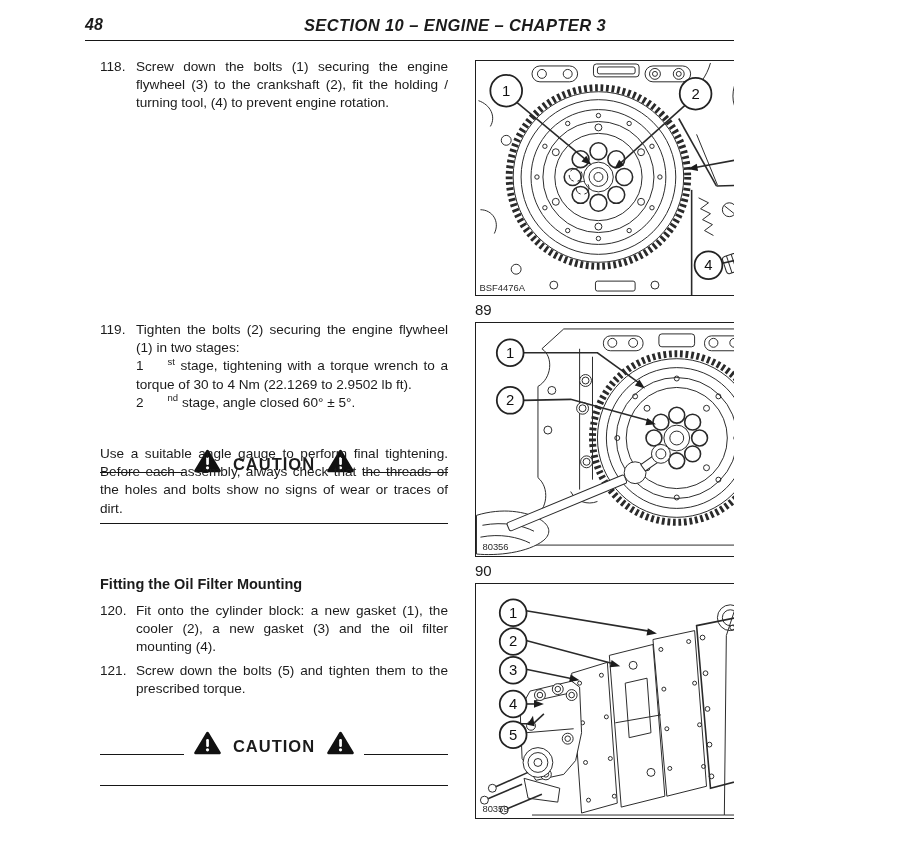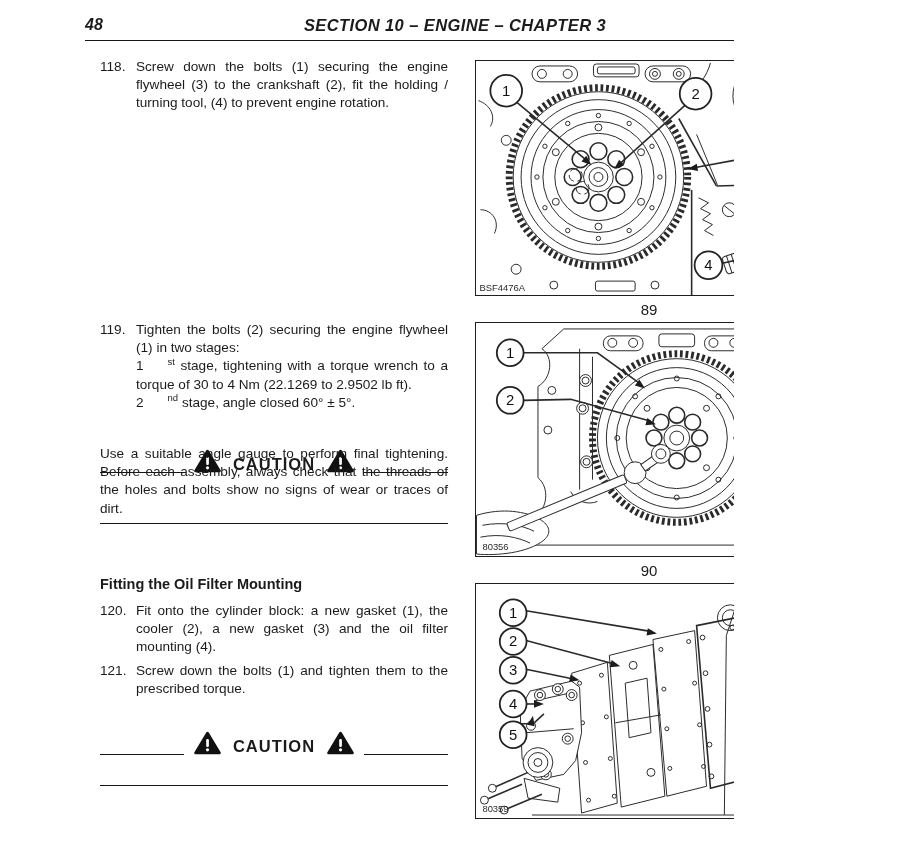--- a/index.html
+++ b/index.html
@@ -43,21 +43,21 @@
   .fig svg { display:block; width:100%; height:100%; }
   .fig svg .ln { fill:none; stroke:#2a2a2a; stroke-width:1; }
   .fig svg .ln2 { fill:none; stroke:#2a2a2a; stroke-width:1.6; }
   .fig svg .wh { fill:#fff; stroke:#2a2a2a; stroke-width:1; }
   .fig svg .wh2 { fill:#fff; stroke:#2a2a2a; stroke-width:1.6; }
   .fig svg .teeth { fill:none; stroke:#2a2a2a; stroke-width:7; }
   .fig svg .co { fill:#fff; stroke:#222; stroke-width:1.8; }
   .fig svg text.cn { fill:#111; stroke:none; font-size:15px; text-anchor:middle; font-family:"Liberation Sans",sans-serif; }
   .fig svg .ah { fill:#1c1c1c; stroke:none; }
   .fig svg text.flabel { fill:#2a2a2a; stroke:none; font-size:9.5px; font-family:"Liberation Sans",sans-serif; }
-  .fignum { position:absolute; left:475px; width:348px; text-align:center; font-size:15px; }
+  .fignum { position:absolute; left:475px; width:348px; text-align:left; font-size:15px; }
 
   
   .wm { position:absolute; left:750px; top:795px; width:158px; z-index:5; line-height:1; }
   .wm .wicon { position:absolute; left:0; top:1px; width:37px; height:37px; opacity:.8; }
   .wm .t1 { margin-left:27px; font-size:15px; font-weight:bold; letter-spacing:.2px; color:rgba(219,88,80,.85); }
   .wm .t2 { margin-left:34px; margin-top:1px; font-size:15px; font-weight:bold; letter-spacing:.2px; color:rgba(148,148,148,.85); }
 </style>
 </head>
 <body>
 
@@ -101,21 +101,21 @@
 
   <div class="lc subhead" style="top:575px;">Fitting the Oil Filter Mounting</div>
 
   <div class="lc step" style="top:602px;">
     <div class="no">120.</div>
     <div class="tx">Fit onto the cylinder block: a new gasket (1), the cooler (2), a new gasket (3) and the oil filter mounting (4).</div>
   </div>
 
   <div class="lc step" style="top:662px;">
     <div class="no">121.</div>
-    <div class="tx">Screw down the bolts (1) and tighten them to the prescribed torque.</div>
+    <div class="tx">Screw down the bolts (5) and tighten them to the prescribed torque.</div>
   </div>
 
   <div class="lc caution-head" style="top:695px;">
     <div class="rule"></div>
     <svg class="tri" viewBox="0 0 27 24">
       <polygon points="13.5,2 25.5,22 1.5,22" fill="#111" stroke="#111" stroke-width="2.6" stroke-linejoin="round"></polygon>
       <rect x="12.2" y="8" width="2.7" height="8" rx="1.2" fill="#fff"></rect>
       <circle cx="13.5" cy="18.8" r="1.6" fill="#fff"></circle>
     </svg>
     <div class="cword">CAUTION</div>

